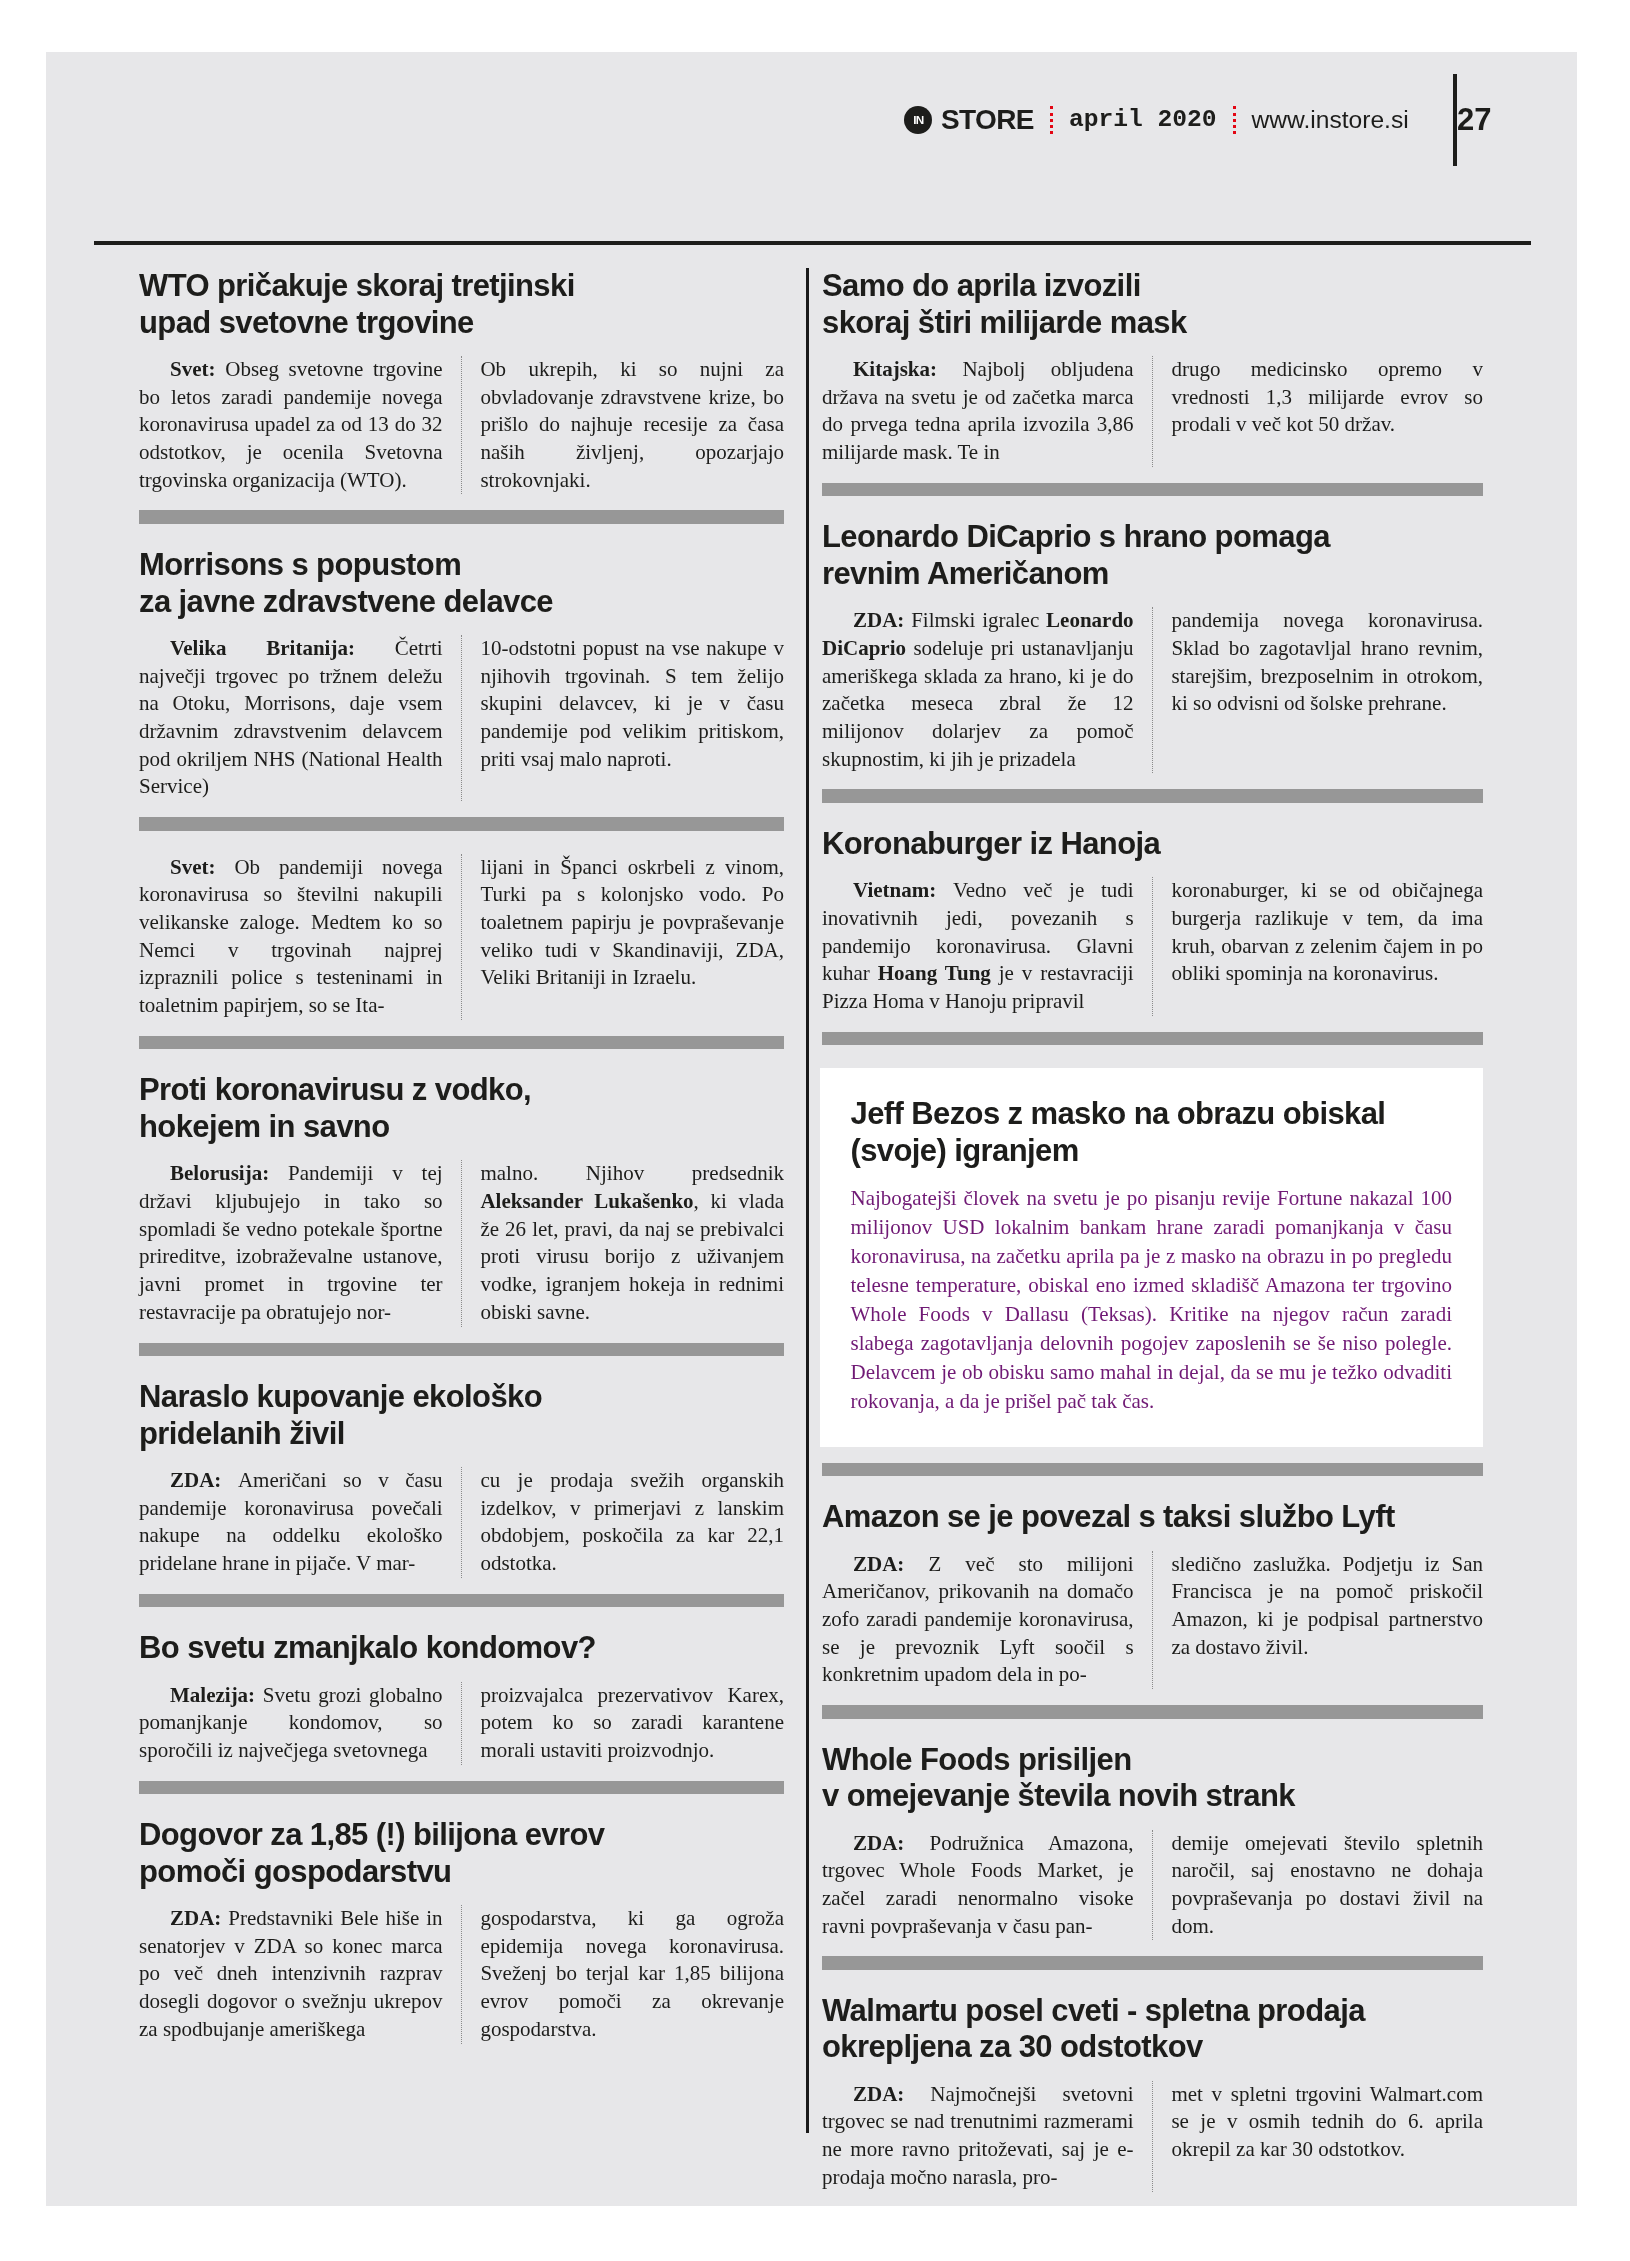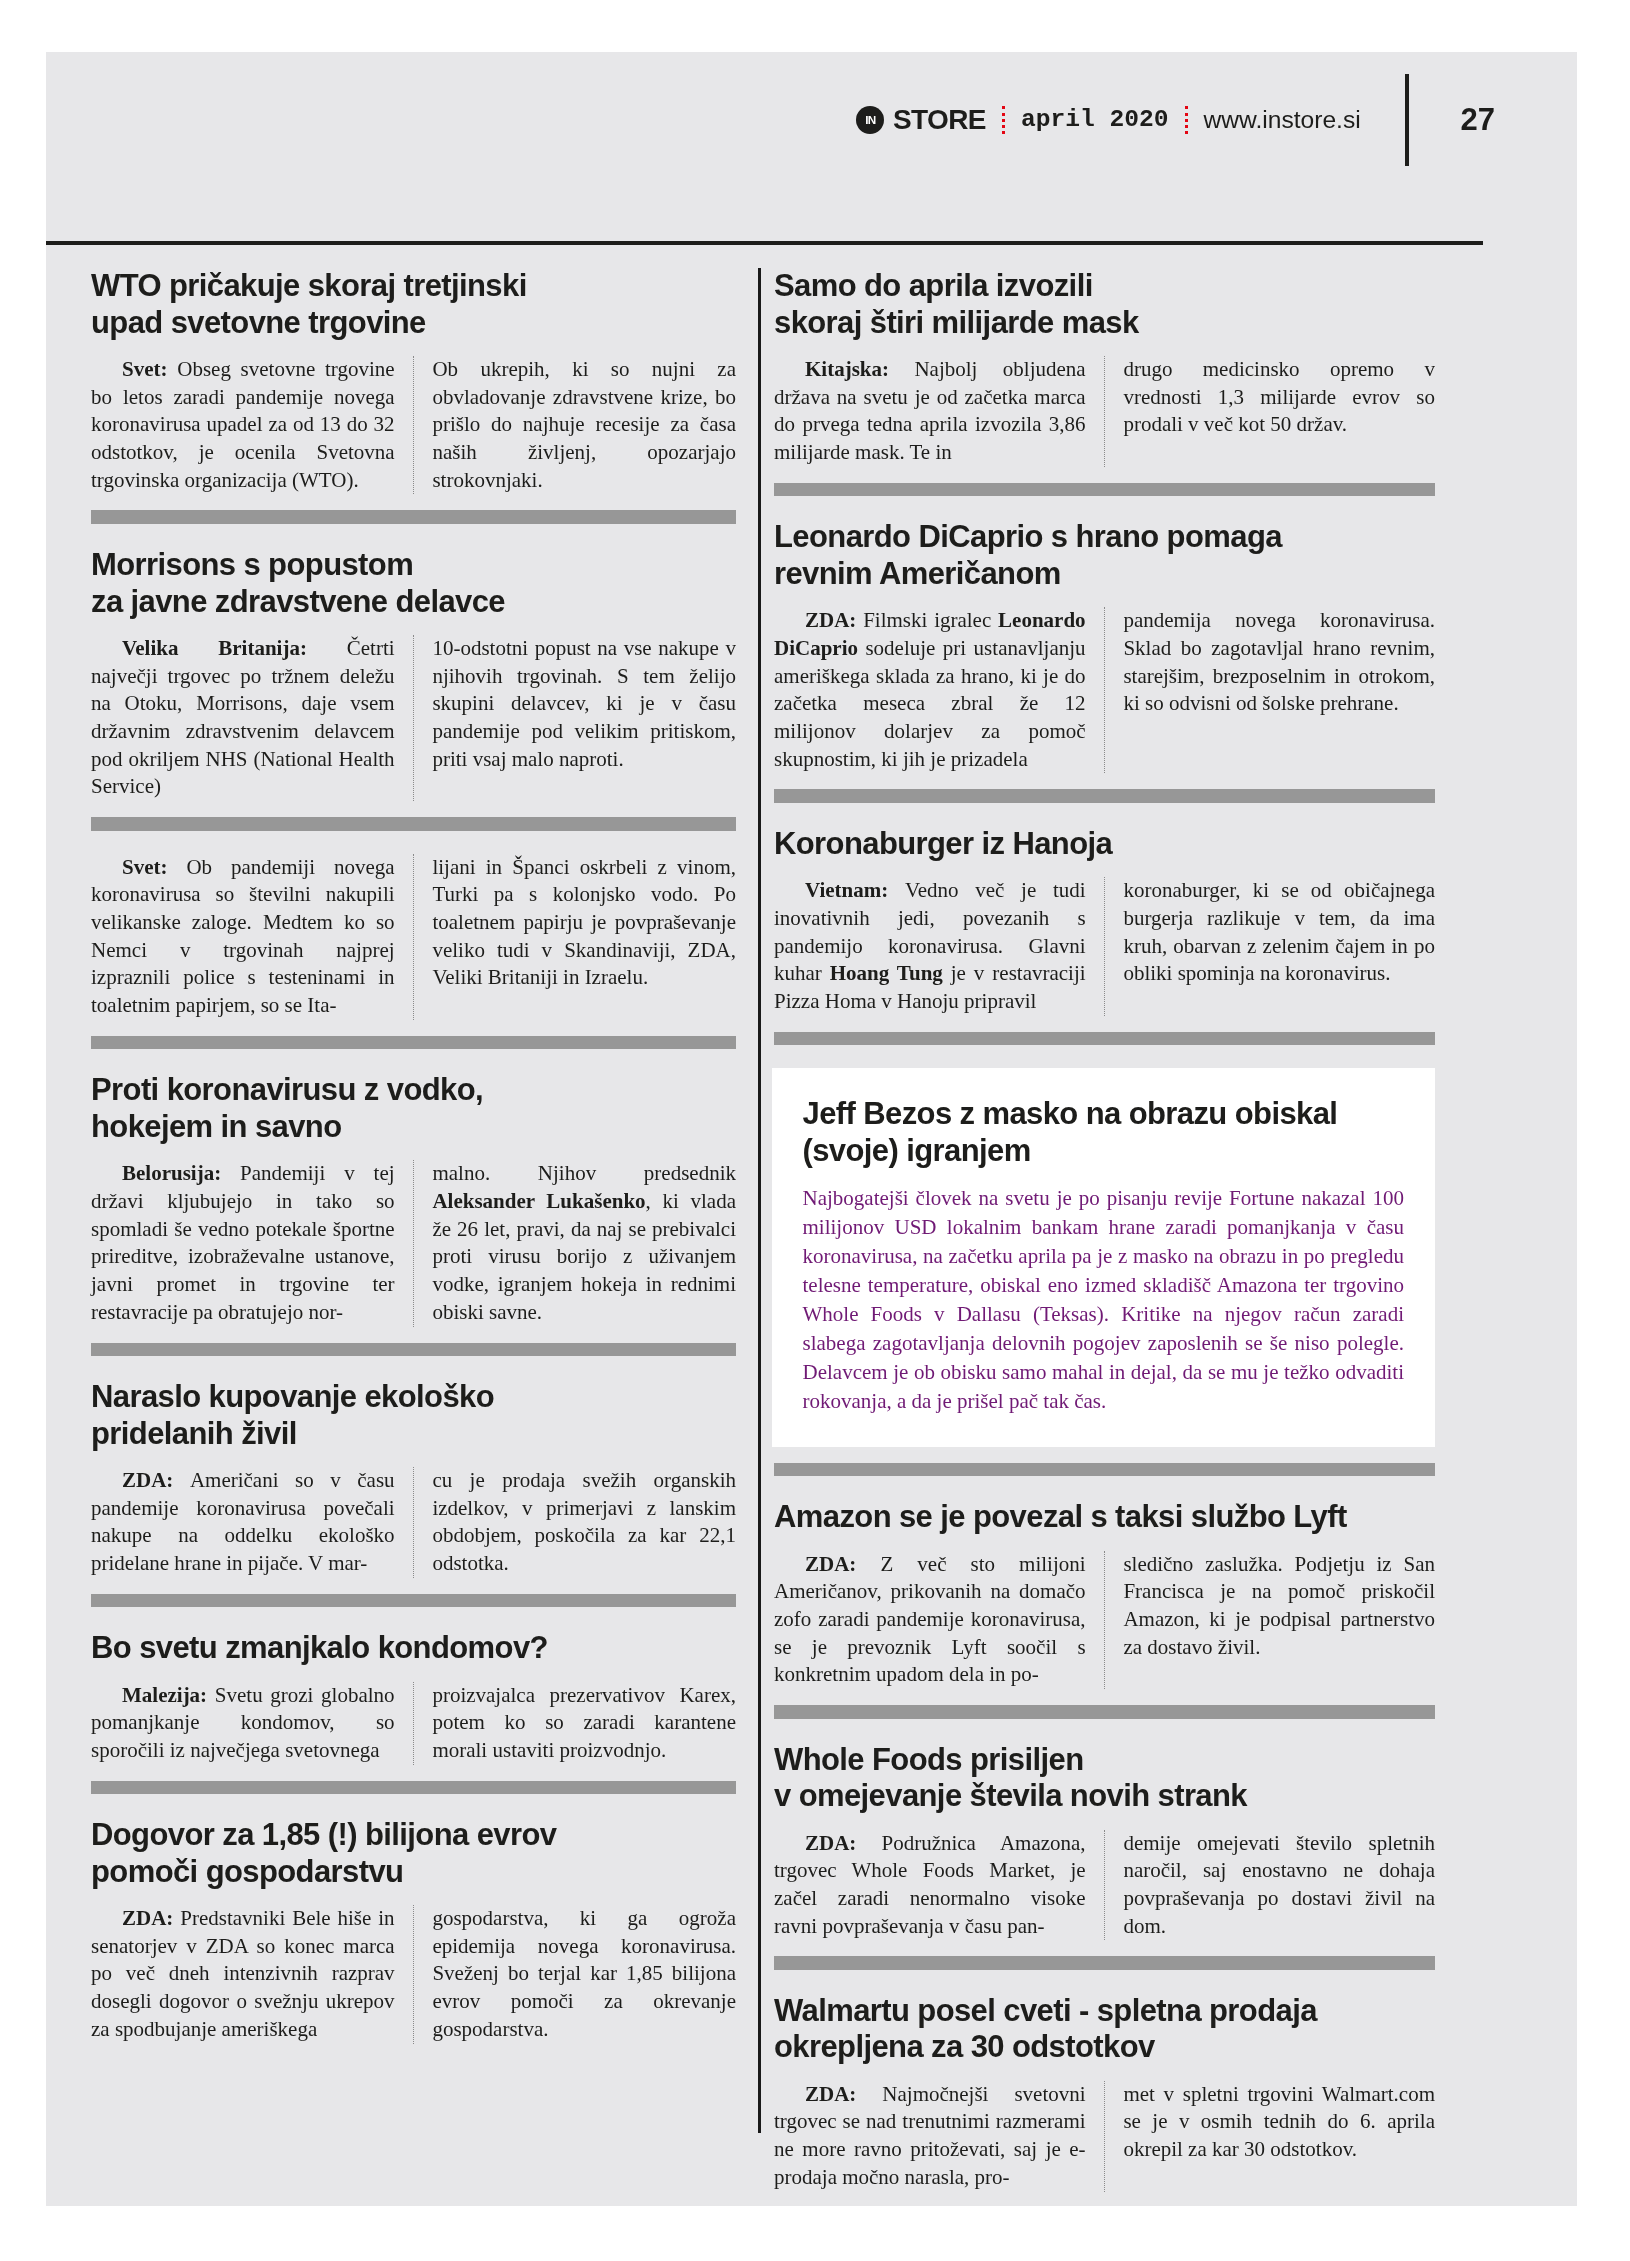--- a/index.html
+++ b/index.html
@@ -1,29 +1,29 @@
 <!DOCTYPE html>
 <html style="font-size:9.8px"><head>
 <meta charset="utf-8">
 <style>
   * { margin:0; padding:0; box-sizing:border-box; }
   html,body { width:1630px; height:2261px; background:#ffffff; font-family:"Liberation Serif", serif; }
   .page { position:relative; width:1630px; height:2261px; background:#ffffff; }
-  .content { position:absolute; left:46px; top:52px; width:1531px; height:2154px; background:#e7e7e9; overflow:hidden; }
+  .content { position:absolute; left:46px; top:52px; width:1531px; height:2154px; background:#e7e7e9; overflow:hidden;padding-left:48px; }
 
   
   .header { position:relative; height:193px; }
   .header-row { position:absolute; top:21.5px; left:0; width:1449px; display:flex; justify-content:flex-end; align-items:center; }
   .logo-circle { display:inline-flex; align-items:center; justify-content:center; width:28px; height:28px; border-radius:50%; background:#1d1d1b; color:#ffffff; font-family:"Liberation Sans", sans-serif; font-weight:bold; font-size:11.7px; letter-spacing:-0.6px; margin-right:8.6px; }
   .brand-store { font-family:"Liberation Sans", sans-serif; font-weight:900; font-size:28px; color:#1d1d1b; letter-spacing:-0.6px; }
   .dotted-sep { width:0; height:28px; border-left:3.7px dotted #e30613; margin:0 16px; }
   .issue { font-family:Liberation Mono, monospace; font-weight:bold; font-size:24.6px; color:#1d1d1b; }
   .site { font-family:"Liberation Sans", sans-serif; font-size:24.6px; color:#1d1d1b; }
   .header-vbar { width:4.3px; height:92px; background:#1d1d1b; margin-left:44px; }
-  .page-num { width:86px; text-align:right; font-family:"Liberation Sans", sans-serif; font-weight:900; font-size:31px; color:#1d1d1b; }
+  .page-num { width:86px; text-align:left; font-family:"Liberation Sans", sans-serif; font-weight:900; font-size:31px; color:#1d1d1b; }
   .header-rule { position:absolute; top:189px; left:0; width:1437px; height:4.3px; background:#1d1d1b; }
 
   
   .columns { display:flex; padding-top:23px; }
   .col-left  { width:645px; margin-left:45px; }
   .center-divider { width:2.5px; background:#1a1a1a; align-self:stretch; margin-left:22px; margin-bottom:86px; }
   .col-right { width:661px; margin-left:13.5px; }
 
   
   .article-title { font-family:"Liberation Sans", sans-serif; font-weight:900; font-size:31px; line-height:1.18; letter-spacing:-0.6px; color:#1d1d1b; margin-bottom:14.7px; }

